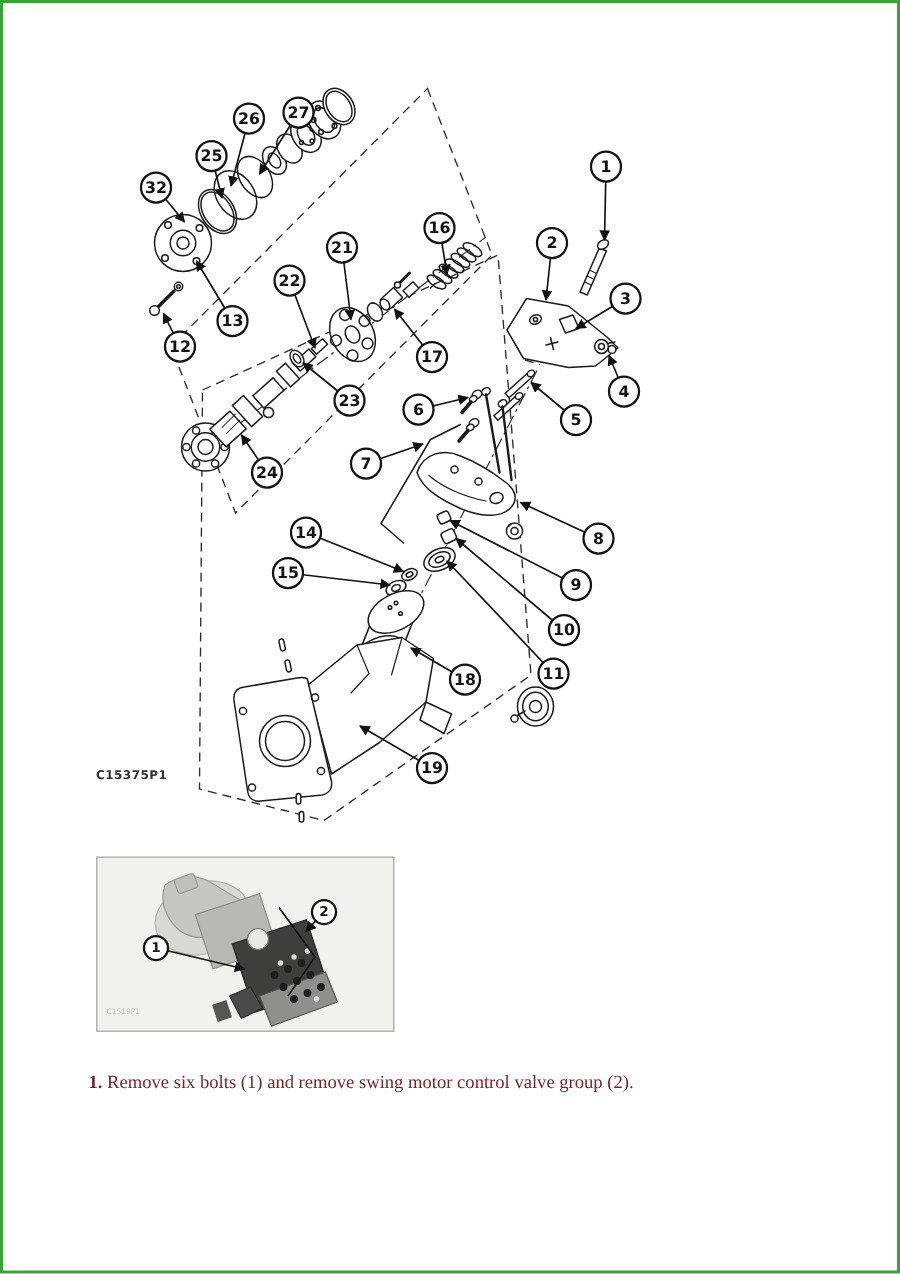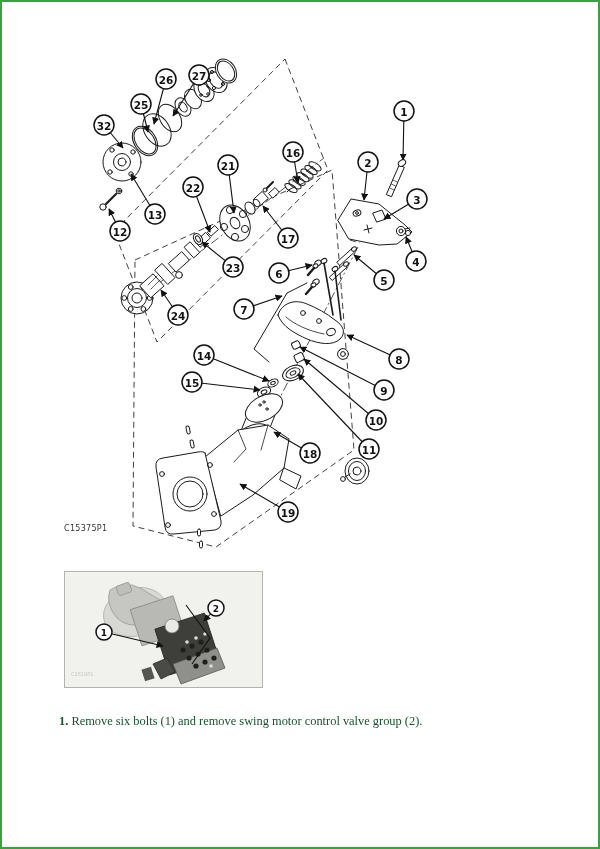--- a/index.html
+++ b/index.html
@@ -11,33 +11,33 @@
   #fig1-svg{position:absolute;left:0;top:0;display:block;}
   .lineart{stroke:#1b1b1b;stroke-width:1;fill:none;stroke-linejoin:round;stroke-linecap:round;}
   .wfill{fill:#ffffff;}
   .dashed{stroke:#2a2a2a;stroke-width:0.9;fill:none;stroke-dasharray:6 4;}
   .dashdot{stroke:#2a2a2a;stroke-width:0.8;fill:none;stroke-dasharray:9 3 2 3;}
   .leader{stroke:#111111;stroke-width:1.1;fill:none;}
   .balloon{fill:#ffffff;stroke:#111111;stroke-width:1.5;}
   .balloon-num{font-family:"DejaVu Sans",sans-serif;font-weight:700;fill:#111111;
     text-anchor:middle;dominant-baseline:central;}
   #fig1-caption{
-    position:absolute;left:62px;top:522px;
-    font-family:"DejaVu Sans",sans-serif;font-weight:400;font-size:8px;
+    position:absolute;left:62px;top:510px;
+    font-family:"DejaVu Sans",sans-serif;font-weight:700;font-size:8px;
     letter-spacing:0.3px;color:#333333;
   }
   #photo-box{
     position:absolute;left:62px;top:569px;width:197px;height:115px;
     background:#f1f1ee;border:1px solid #b3b3af;box-sizing:content-box;
   }
   #photo-box svg{display:block;}
   .photo-caption{font-family:"DejaVu Sans",sans-serif;font-size:5px;fill:#c2c2be;}
   #step-line{
     position:absolute;left:57px;top:699px;width:480px;
-    font-size:12.4px;color:#14532d;line-height:16px;
+    font-size:12.4px;color:#7f1d1d;line-height:16px;
   }
   #step-line b{font-weight:700;}
 </style>
 </head>
 <body style="border-color: rgb(58, 161, 62);">
 
 <svg id="fig1-svg" width="600" height="565" viewBox="0 0 600 565">
   <defs>
     <marker id="ah1" viewBox="0 0 10 10" refX="9" refY="5" markerWidth="6.5" markerHeight="6.5" orient="auto">
       <path d="M0,0 L10,5 L0,10 Z" fill="#111"></path>

